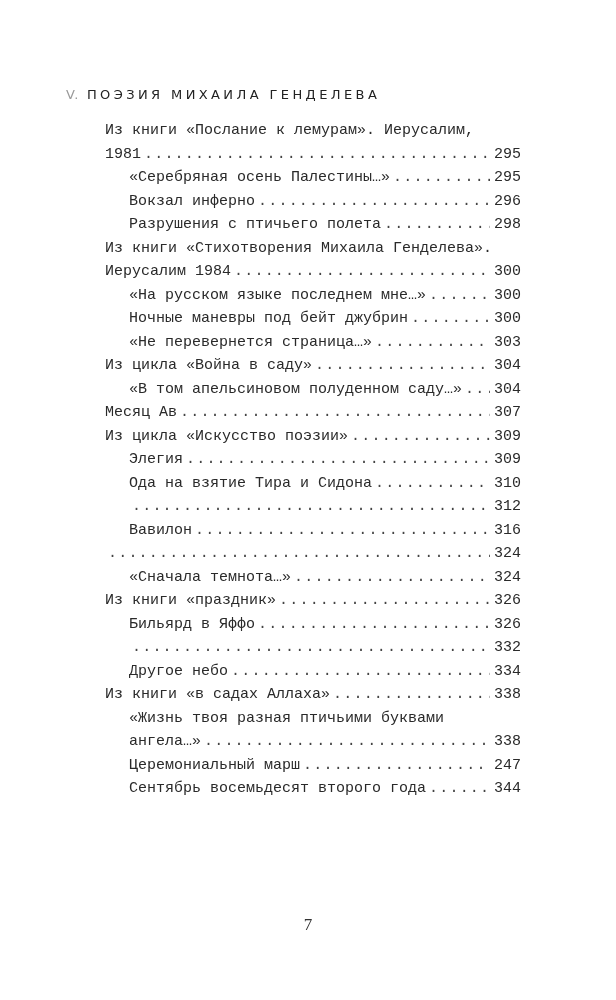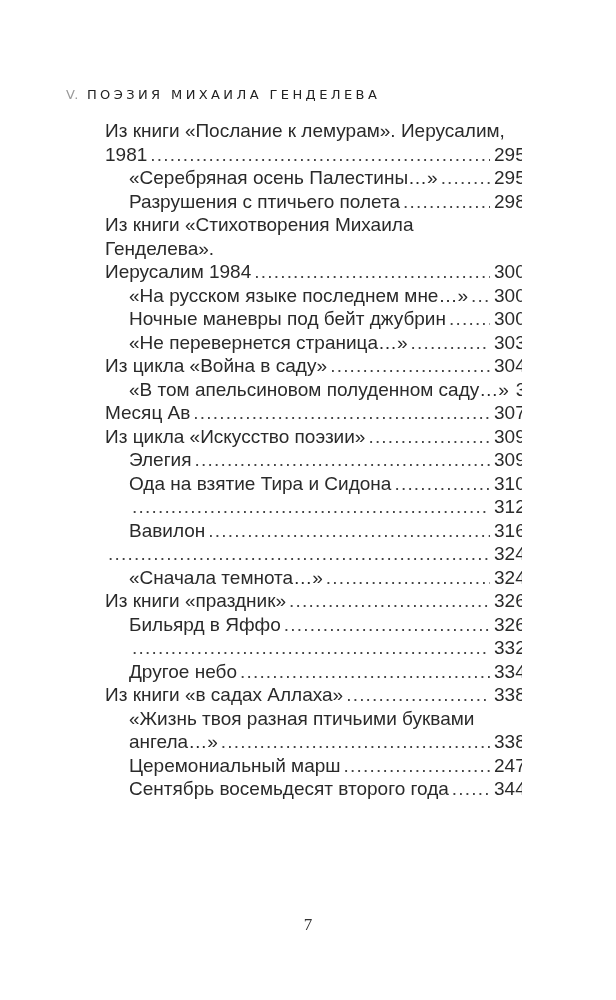--- a/index.html
+++ b/index.html
@@ -27,22 +27,22 @@
     }
     .section-header .roman {
       color: #9a9a9a;
       letter-spacing: 1px;
     }
     .toc {
       position: absolute;
       left: 105px;
       top: 119px;
       width: 417px;
-      font-family: Liberation Sans, sans-serif;
-      font-size: 19px;
+      font-family: Liberation Mono, monospace;
+      font-size: 15px;
       line-height: 23.5px;
     }
     .entry {
       position: relative;
     }
     .entry.level-2 {
       padding-left: 24px;
     }
     .entry .line-lead {
       display: block;
@@ -63,21 +63,21 @@
       white-space: nowrap;
       letter-spacing: 1.2px;
       color: #444;
     }
     .entry .leader::before {
       content: "....................................................................................................................................................................................................................";
     }
     .entry .page-num {
       flex: 0 0 auto;
       width: 28px;
-      text-align: center;
+      text-align: left;
     }
     .folio {
       position: absolute;
       left: 0;
       width: 616px;
       top: 915px;
       text-align: center;
       font-family: "Liberation Serif", "DejaVu Serif", serif;
       font-size: 17px;
       color: #333;
@@ -102,20 +102,27 @@
     </div>
     <div class="entry level-2">
       <div class="last-line">
         <span class="title-text">«Серебряная осень Палестины…»</span>
         <span class="leader"></span>
         <span class="page-num">295</span>
       </div>
     </div>
     <div class="entry level-2">
       <div class="last-line">
+        <span class="title-text">Вокзал инферно</span>
+        <span class="leader"></span>
+        <span class="page-num">296</span>
+      </div>
+    </div>
+    <div class="entry level-2">
+      <div class="last-line">
         <span class="title-text">Разрушения с птичьего полета</span>
         <span class="leader"></span>
         <span class="page-num">298</span>
       </div>
     </div>
     <div class="entry level-1">
       <span class="line-lead">Из книги  «Стихотворения Михаила Генделева».</span>
       <div class="last-line">
         <span class="title-text">Иерусалим 1984</span>
         <span class="leader"></span>

